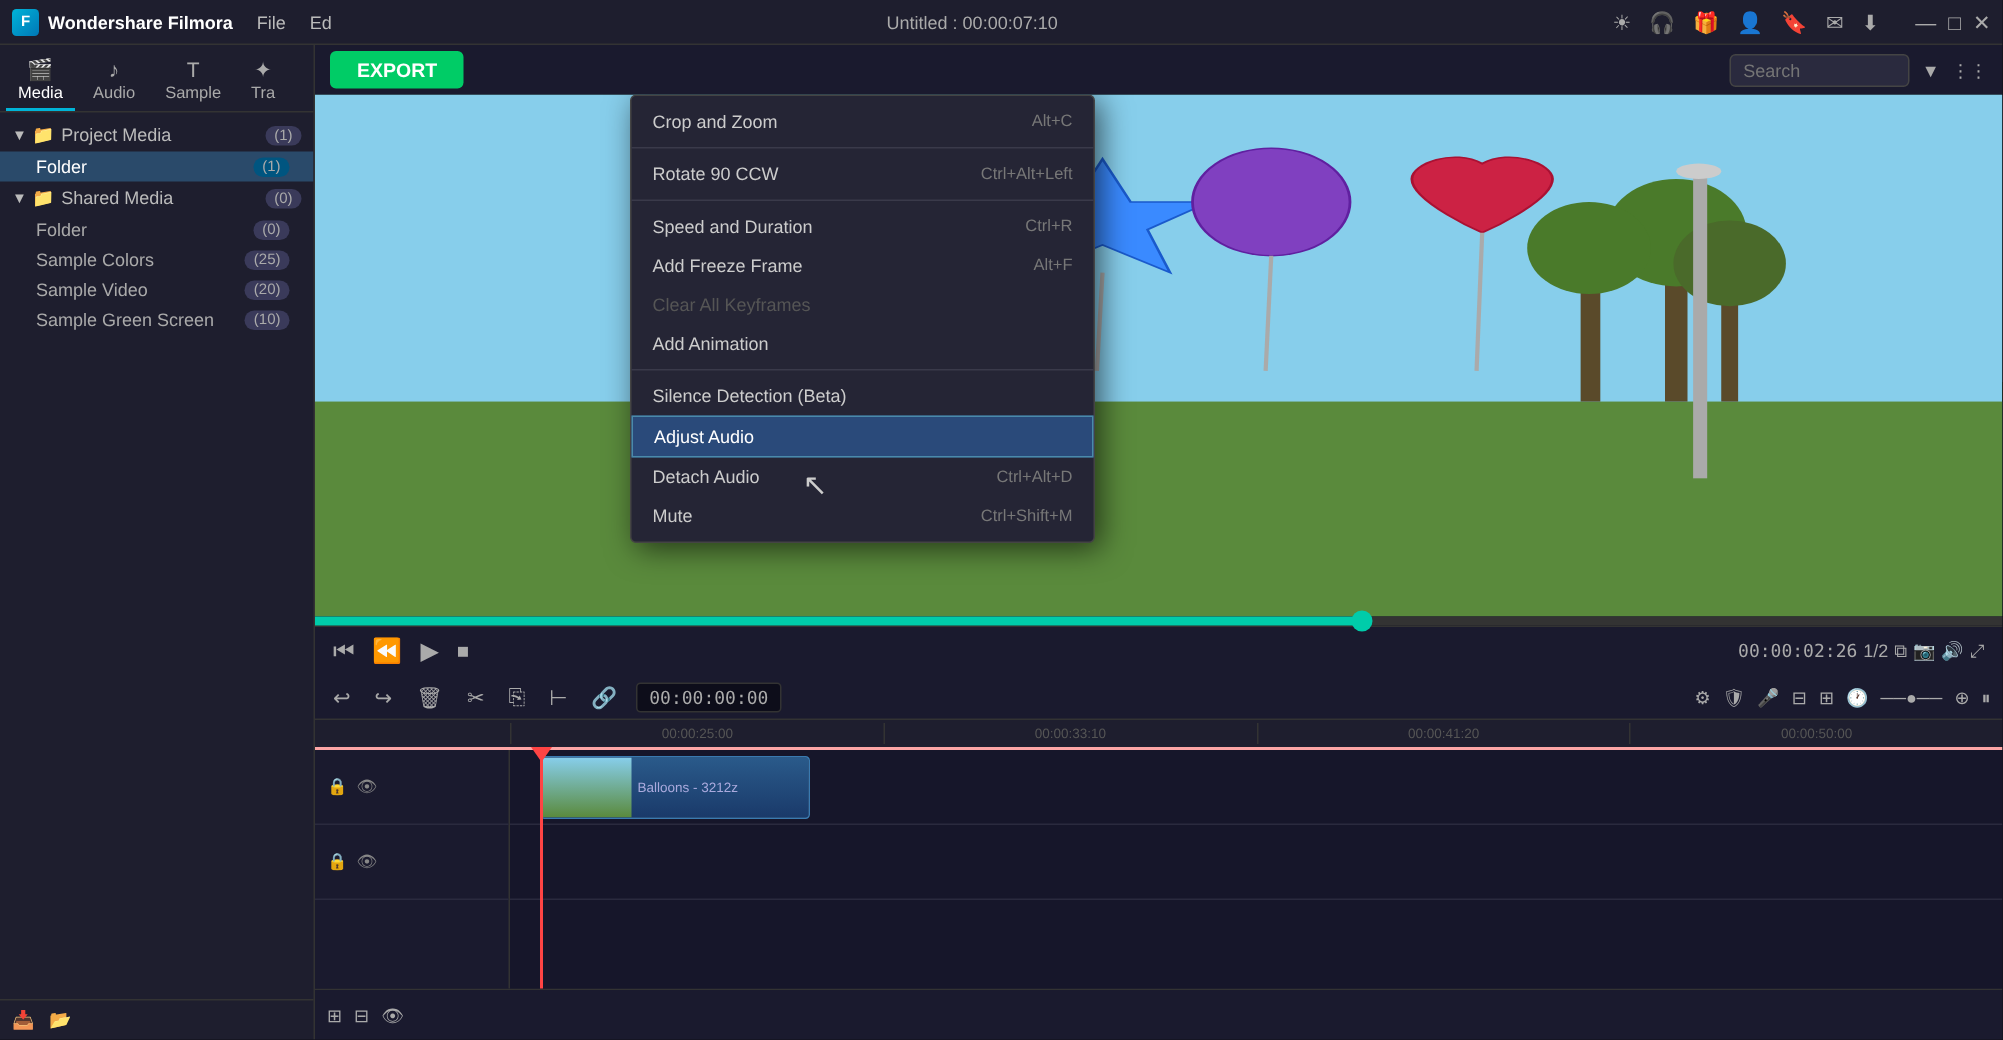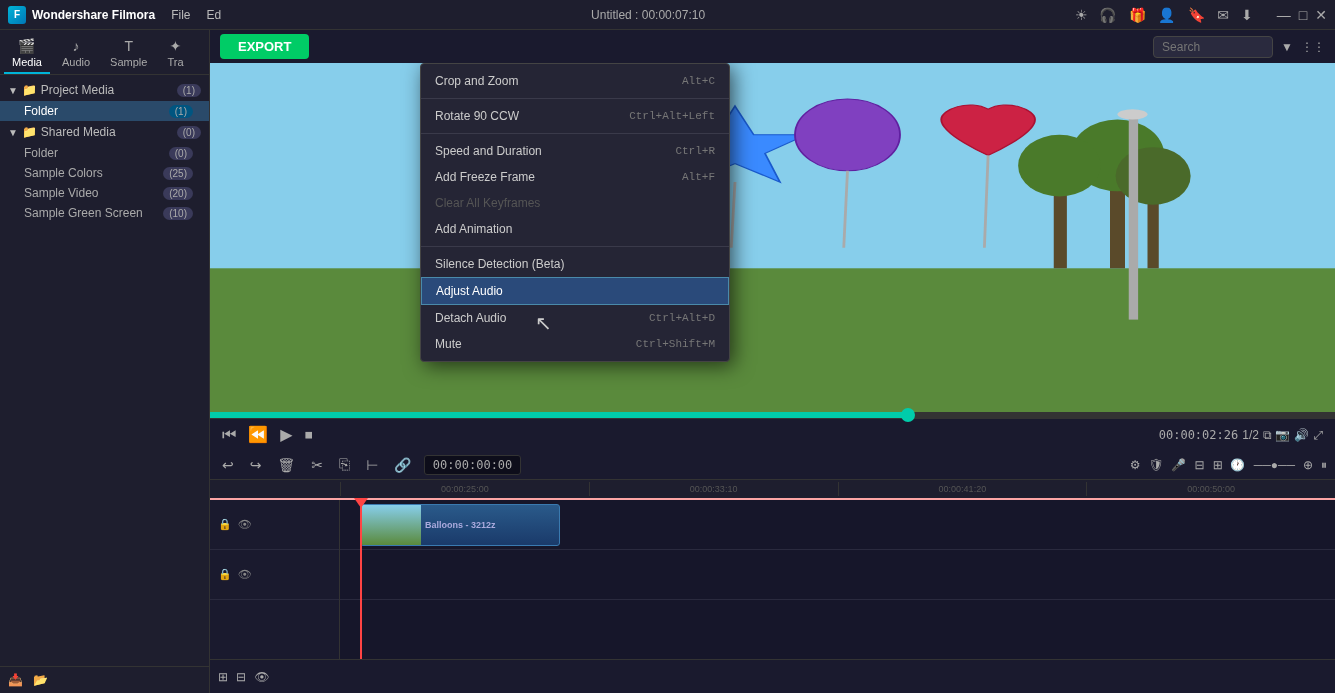--- a/index.html
+++ b/index.html
@@ -438,21 +438,21 @@
       cursor: pointer;
       color: #ccc;
       position: relative;
     }
     .ctx-item.active-item {
       background: #2a4a7a;
       color: #fff;
       border: 1px solid #4a8aaa;
     }
     .ctx-item.disabled { color: #555; cursor: default; }
-    .ctx-shortcut { color: #777; font-size: 11px; font-family: Liberation Mono, monospace; }
+    .ctx-shortcut { color: #777; font-size: 11px; }
     .ctx-separator {
       height: 1px;
       background: #3a3a4a;
       margin: 4px 0;
     }
     .cursor-img {
       position: absolute;
       left: 325px;
       top: 248px;
       font-size: 20px;
@@ -761,21 +761,21 @@
           </div>
         </div>
 
         <div class="timeline-track-content">
 
           <div class="playhead">
             <div class="playhead-head"></div>
           </div>
 
           <div class="video-track">
-            <div class="clip-block" style="left:20px;width:200px;font-weight:bold;">
+            <div class="clip-block" style="left:20px;width:180px;">
               <div class="clip-thumbnail"></div>
               <span class="clip-label">Balloons - 3212z</span>
             </div>
           </div>
 
           <div class="video-track" style="background:#16162a;">
           </div>
         </div>
       </div>
 

